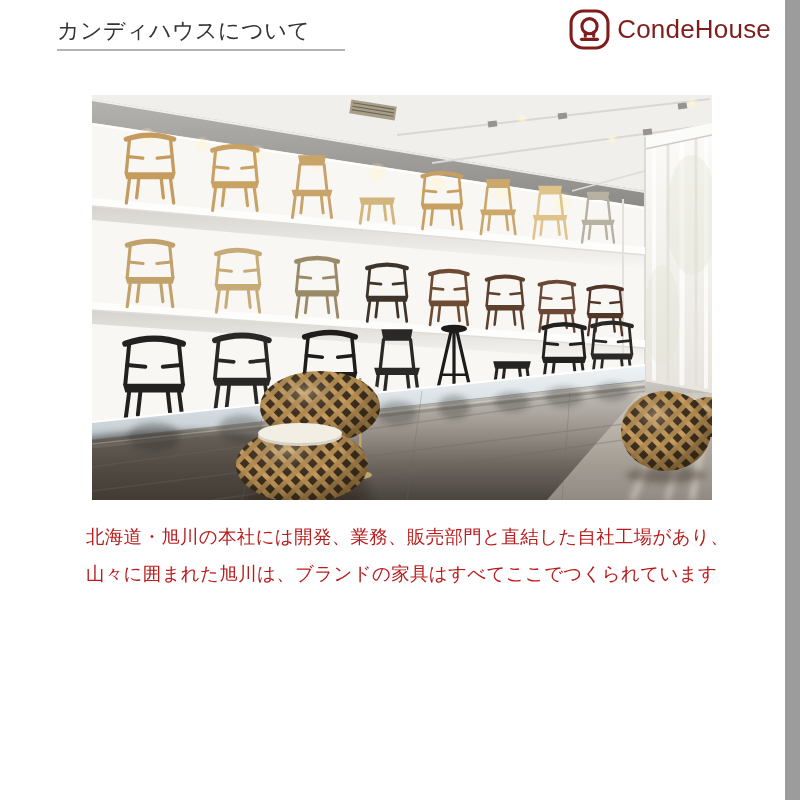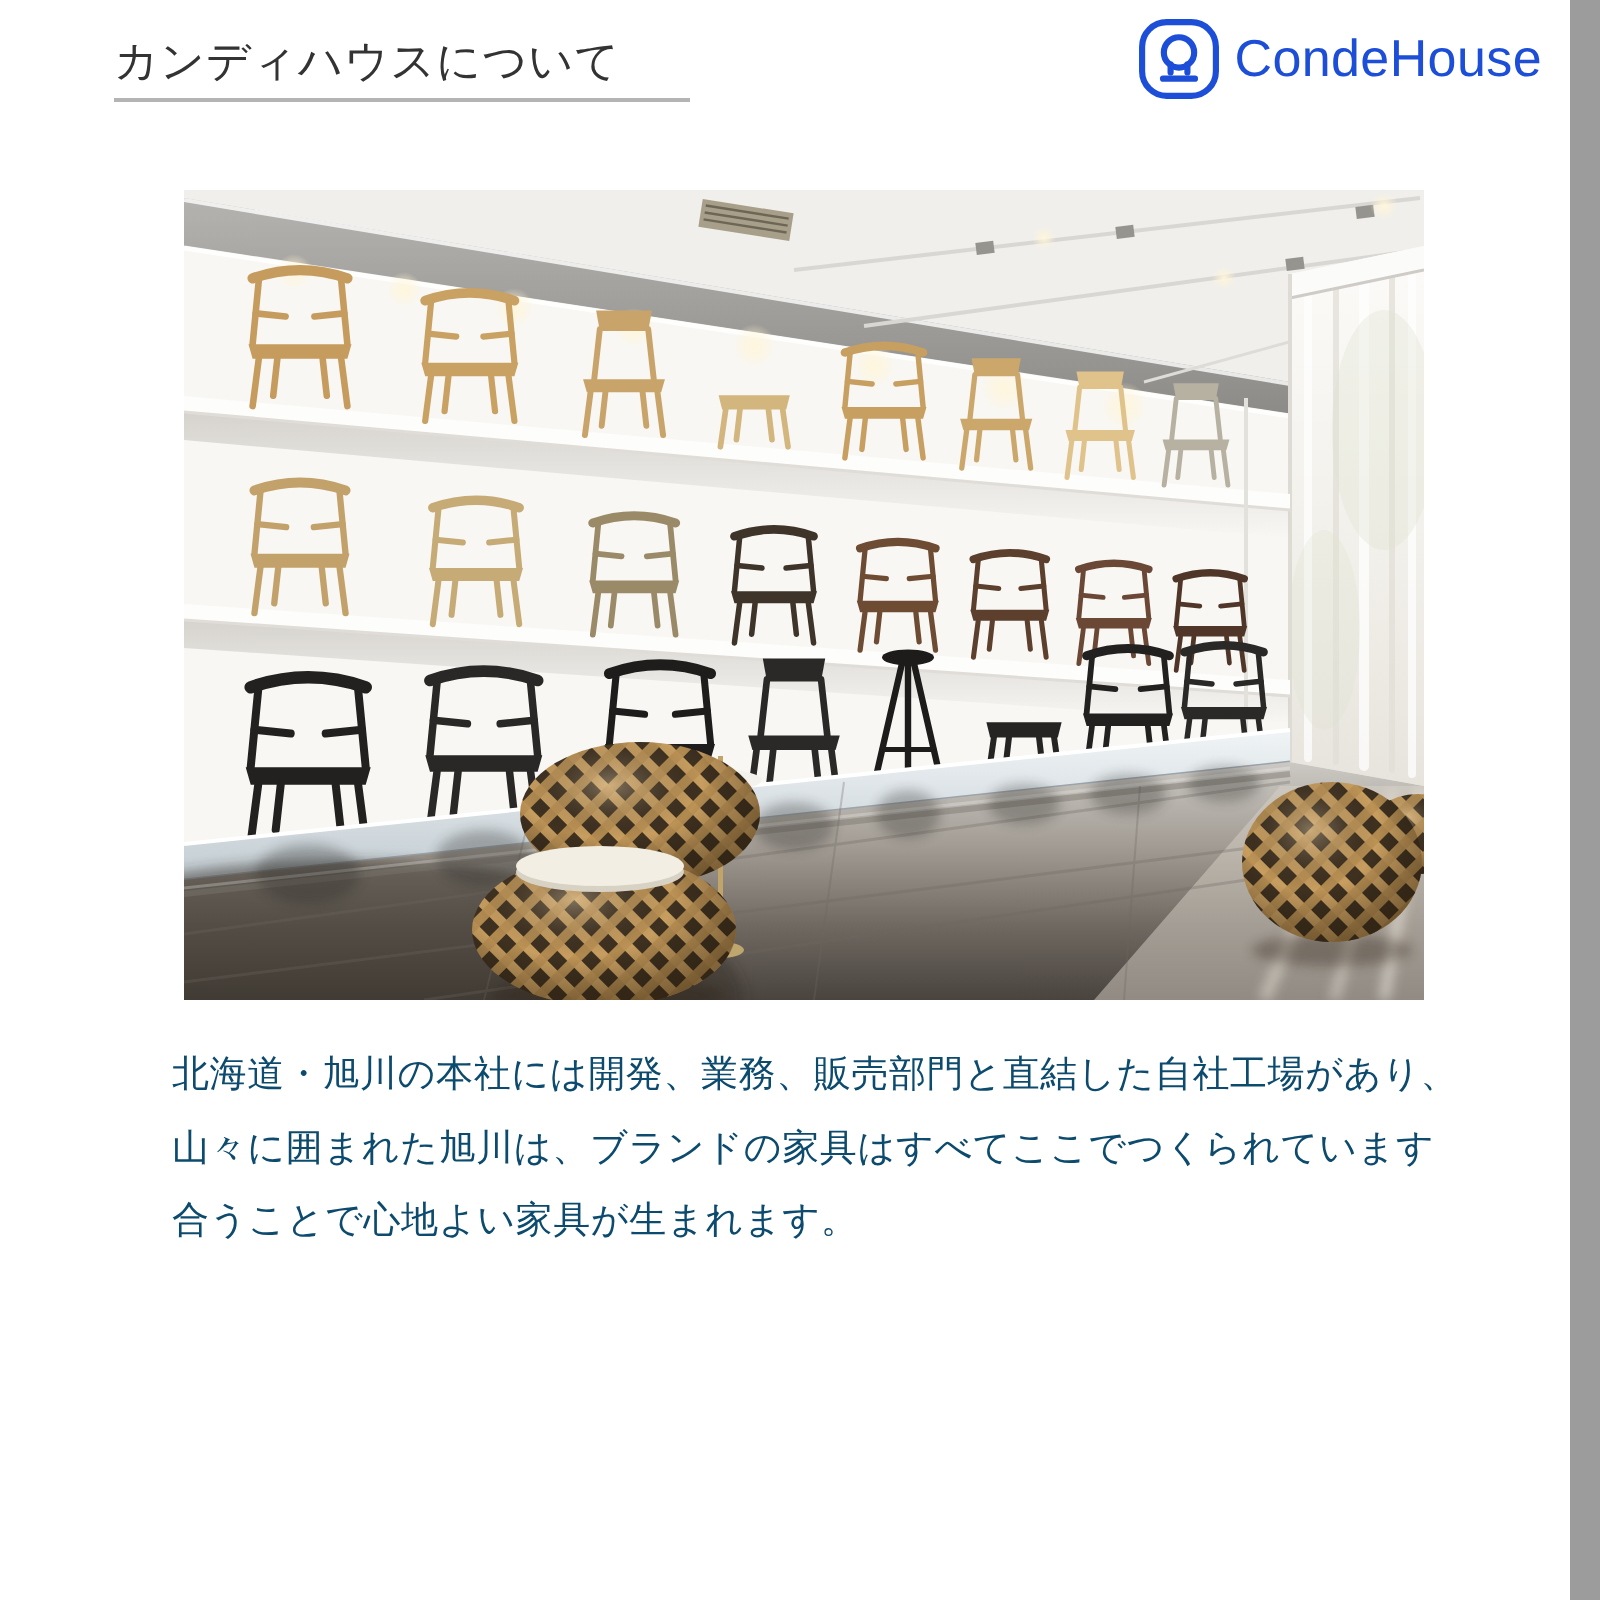--- a/index.html
+++ b/index.html
@@ -18,32 +18,32 @@
     color:#333333;font-weight:500;line-height:30px;white-space:nowrap;
   }
   .title-underline{
     position:absolute;left:45px;top:49px;width:288px;height:2px;background:#b4b4b4;
   }
   .brand{position:absolute;top:9px;right:25px;display:flex;align-items:center;gap:7px;color:#0c7257;}
   .brand-text{font-size:26px;font-weight:500;letter-spacing:.2px;white-space:nowrap;}
   .photo-wrap{position:absolute;left:92px;top:95px;width:620px;height:405px;}
   .body-text{
     position:absolute;left:86px;top:519px;width:660px;
-    font-size:18.5px;line-height:36.6px;color:#0c4a6e;letter-spacing:.3px;
+    font-size:18.5px;line-height:36.6px;color:#b91c1c;letter-spacing:.3px;
   }
   .body-text .ln{white-space:nowrap;}
 </style>
 </head>
 <body>
 
 <div class="header">
   <div class="page-title">カンディハウスについて</div>
   <div class="title-underline"></div>
 
-  <div class="brand" style="color: #1d4ed8;">
+  <div class="brand" style="color: #7f1d1d;">
     <span style="display:inline-flex;">
       <svg width="41" height="41" viewBox="0 0 40 40">
         <rect x="2" y="2" width="36" height="36" rx="12" fill="none" stroke="currentColor" stroke-width="3"></rect>
         <circle cx="20" cy="16.8" r="7.4" fill="none" stroke="currentColor" stroke-width="3"></circle>
         <path d="M15.9,22.6 L15.9,26.6 M24.1,22.6 L24.1,26.6" stroke="currentColor" stroke-width="3" stroke-linecap="round"></path>
         <path d="M12.2,29.6 L27.8,29.6" stroke="currentColor" stroke-width="3" stroke-linecap="round"></path>
       </svg>
     </span>
     <span class="brand-text">CondeHouse</span>
   </div>
@@ -277,16 +277,15 @@
       <ellipse cx="574" cy="336" rx="45" ry="40" fill="url(#rat)"></ellipse>
       <ellipse cx="574" cy="336" rx="45" ry="40" fill="url(#poufShade)"></ellipse>
     </g>
   </g>
 </svg>
 </div>
 
 <div class="body-text">
   <div class="ln">北海道・旭川の本社には開発、業務、販売部門と直結した自社工場があり、</div>
   <div class="ln">山々に囲まれた旭川は、ブランドの家具はすべてここでつくられています</div>
-  <div class="ln">合うことで心地よい家具が生まれます。</div>
 </div>
 
 <div class="scroll-strip"></div>
 
 </body></html>

